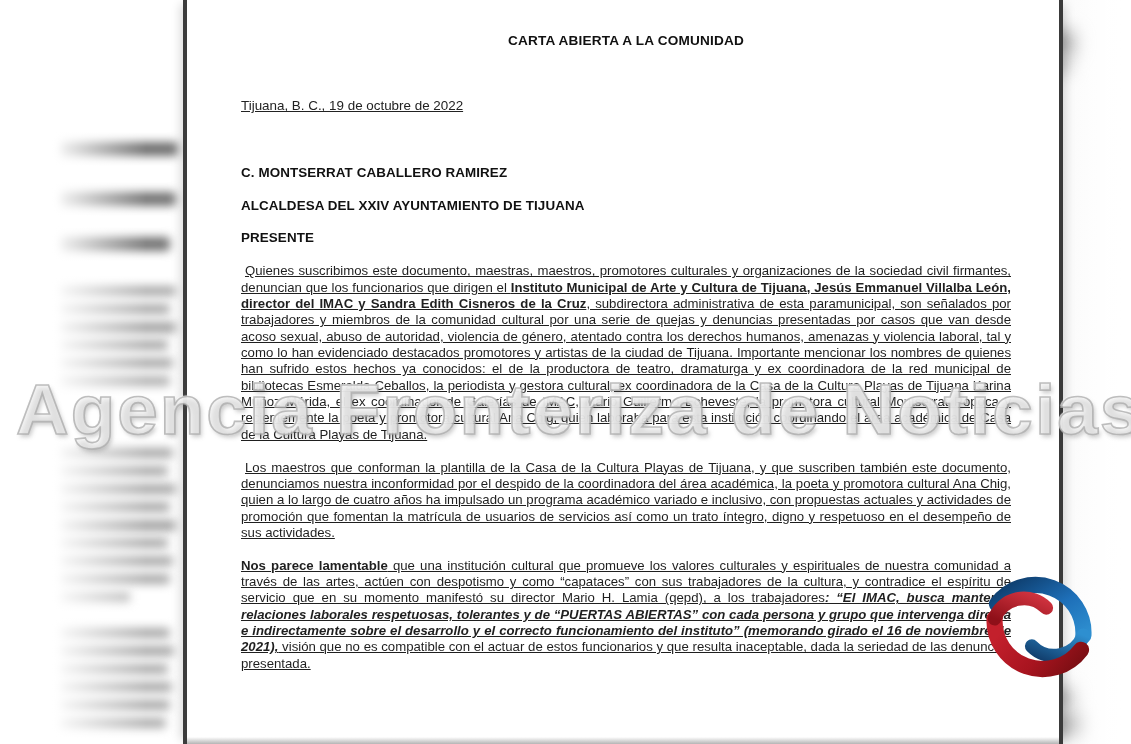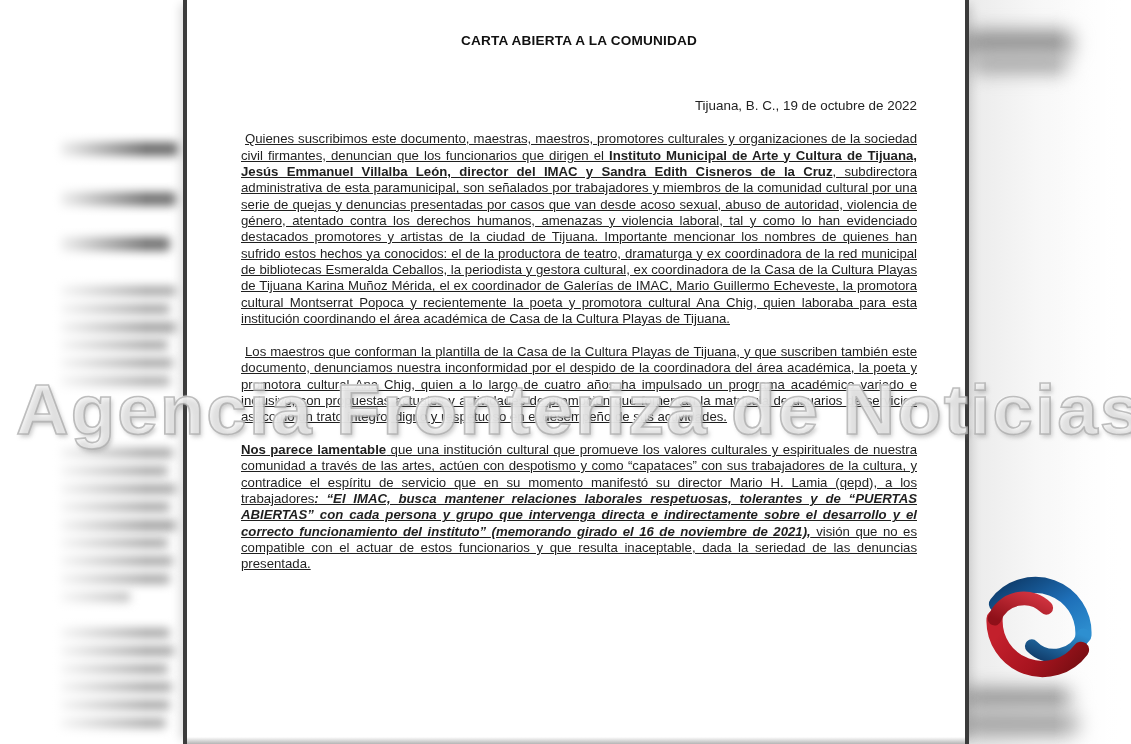--- a/index.html
+++ b/index.html
@@ -32,41 +32,41 @@
   .bg-right .blob{
     position:absolute;background:#949494;filter:blur(9px);border-radius:10px;
   }
   .bg-right .fade{
     position:absolute;left:0;top:0;width:100%;height:100%;
     background:linear-gradient(to right,rgba(255,255,255,0) 0%,rgba(255,255,255,0) 55%,#ffffff 95%);
   }
 
   
   .page{
-    position:absolute;left:183px;top:0;width:786px;height:744px;
+    position:absolute;left:183px;top:0;width:880px;height:744px;
     box-sizing:border-box;background:#ffffff;
     border-left:4px solid #3c3c3c;border-right:4px solid #3a3a3a;
     box-shadow:-7px 0 9px -4px rgba(0,0,0,.14), 7px 0 9px -4px rgba(0,0,0,.14);
     z-index:10;overflow:hidden;
   }
   .page::after{
     content:"";position:absolute;left:0;bottom:0;width:100%;height:7px;
     background:linear-gradient(to bottom,rgba(0,0,0,0),rgba(90,90,90,.45));
   }
   .page-inner{
     padding:0 48px 0 54px;
     color:#1f1f1f;
     font-size:13.2px;line-height:16.35px;
   }
   .doc-title{
     margin:33px 0 0 0;text-align:center;font-weight:700;font-size:13.6px;
     letter-spacing:.2px;color:#111;
   }
   .doc-date{
-    margin:49px 0 0 0;text-align:right;font-size:13.4px;color:#222;
+    margin:49px 0 0 0;text-align:left;font-size:13.4px;color:#222;text-decoration:underline;
   }
   .recipients{margin-top:50px;}
   .recipients p{
     margin:0 0 16.5px 0;font-weight:700;font-size:13.4px;color:#111;
     letter-spacing:.1px;
   }
   .paras{margin-top:1px;text-decoration:underline;}
   .para{
     margin:16.5px 0 0 0;text-align:justify;text-justify:inter-word;
   }
@@ -128,20 +128,25 @@
   <div class="blob" style="left:10px;top:54px;width:100px;height:20px;background:#ababab;"></div>
   <div class="blob" style="left:2px;top:688px;width:112px;height:20px;"></div>
   <div class="blob" style="left:2px;top:712px;width:120px;height:24px;background:#a3a3a3;"></div>
   <div class="fade"></div>
 </div>
 
 <div class="page">
   <div class="page-inner">
     <p class="doc-title">CARTA ABIERTA A LA COMUNIDAD</p>
     <p class="doc-date">Tijuana, B. C., 19 de octubre de 2022</p>
+    <div class="recipients">
+        <p>C. MONTSERRAT CABALLERO RAMIREZ</p>
+        <p>ALCALDESA DEL XXIV AYUNTAMIENTO DE TIJUANA</p>
+        <p>PRESENTE</p>
+      </div>
     <div class="paras">
         <p class="para indent"><span>Quienes suscribimos este documento, maestras, maestros, promotores culturales y organizaciones de la sociedad civil firmantes, denuncian que los funcionarios que dirigen el </span><span class="b">Instituto Municipal de Arte y Cultura de Tijuana, Jesús Emmanuel Villalba León, director del IMAC y Sandra Edith Cisneros de la Cruz</span><span>, subdirectora administrativa de esta paramunicipal, son señalados por trabajadores y miembros de la comunidad cultural por una serie de quejas y denuncias presentadas por casos que van desde acoso sexual, abuso de autoridad, violencia de género, atentado contra los derechos humanos, amenazas y violencia laboral, tal y como lo han evidenciado destacados promotores y artistas de la ciudad de Tijuana. Importante mencionar los nombres de quienes han sufrido estos hechos ya conocidos: el de la productora de teatro, dramaturga y ex coordinadora de la red municipal de bibliotecas Esmeralda Ceballos, la periodista y gestora cultural, ex coordinadora de la Casa de la Cultura Playas de Tijuana Karina Muñoz Mérida, el ex coordinador de Galerías de IMAC, Mario Guillermo Echeveste, la promotora cultural Montserrat Popoca y recientemente la poeta y promotora cultural Ana Chig, quien laboraba para esta institución coordinando el área académica de Casa de la Cultura Playas de Tijuana.</span></p>
         <p class="para indent"><span>Los maestros que conforman la plantilla de la Casa de la Cultura Playas de Tijuana, y que suscriben también este documento, denunciamos nuestra inconformidad por el despido de la coordinadora del área académica, la poeta y promotora cultural Ana Chig, quien a lo largo de cuatro años ha impulsado un programa académico variado e inclusivo, con propuestas actuales y actividades de promoción que fomentan la matrícula de usuarios de servicios así como un trato íntegro, digno y respetuoso en el desempeño de sus actividades.</span></p>
         <p class="para"><span class="b">Nos parece lamentable</span><span> que una institución cultural que promueve los valores culturales y espirituales de nuestra comunidad a través de las artes, actúen con despotismo y como “capataces” con sus trabajadores de la cultura, y contradice el espíritu de servicio que en su momento manifestó su director Mario H. Lamia (qepd), a los trabajadores</span><span class="bi">: “El IMAC, busca mantener relaciones laborales respetuosas, tolerantes y de “PUERTAS ABIERTAS” con cada persona y grupo que intervenga directa e indirectamente sobre el desarrollo y el correcto funcionamiento del instituto” (memorando girado el 16 de noviembre de 2021),</span><span> visión que no es compatible con el actuar de estos funcionarios y que resulta inaceptable, dada la seriedad de las denuncias presentada.</span></p>
       </div>
   </div>
 </div>
 
 <div class="watermark">Agencia Fronteriza de Noticias</div>
 

